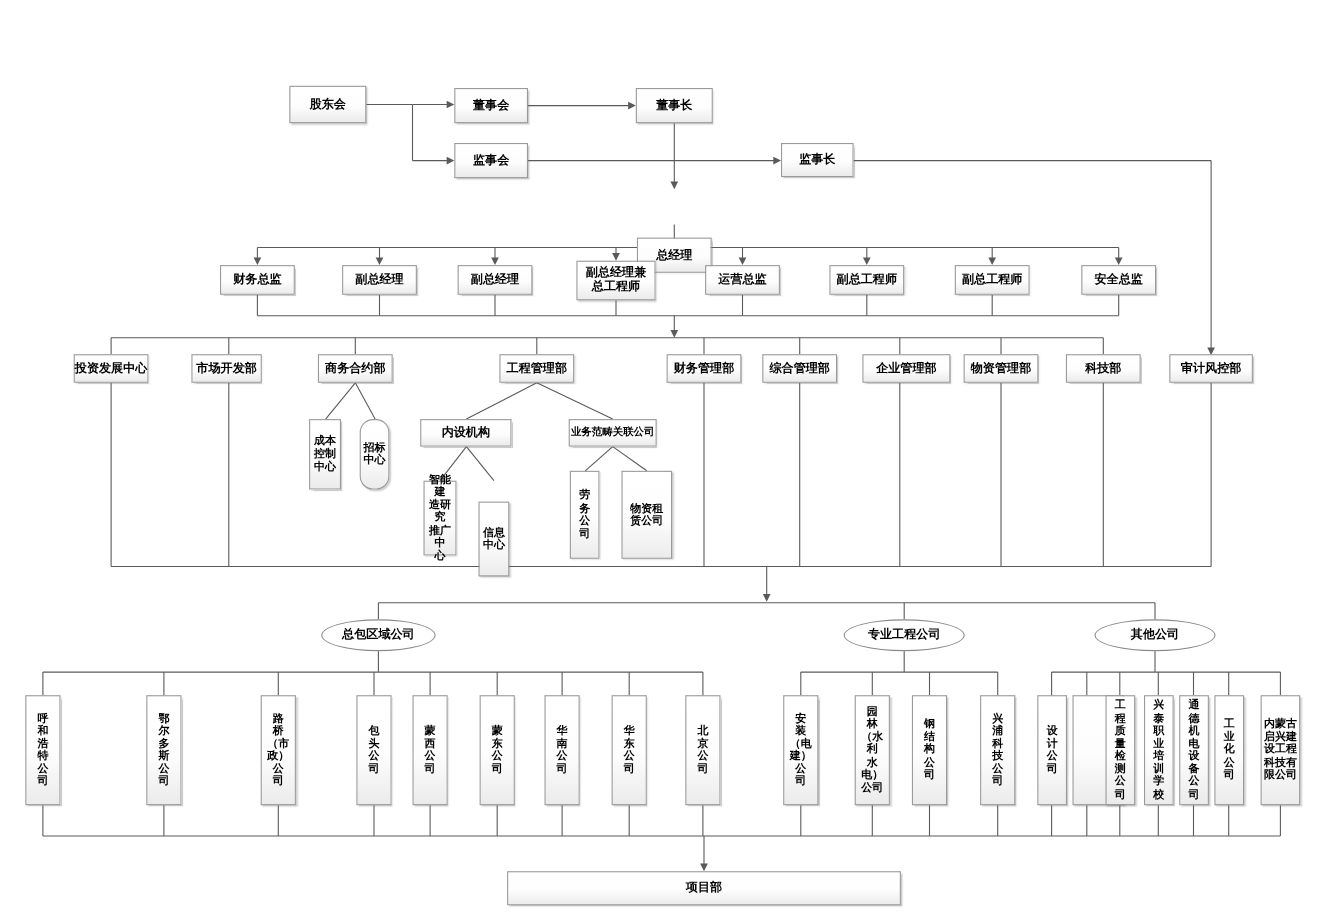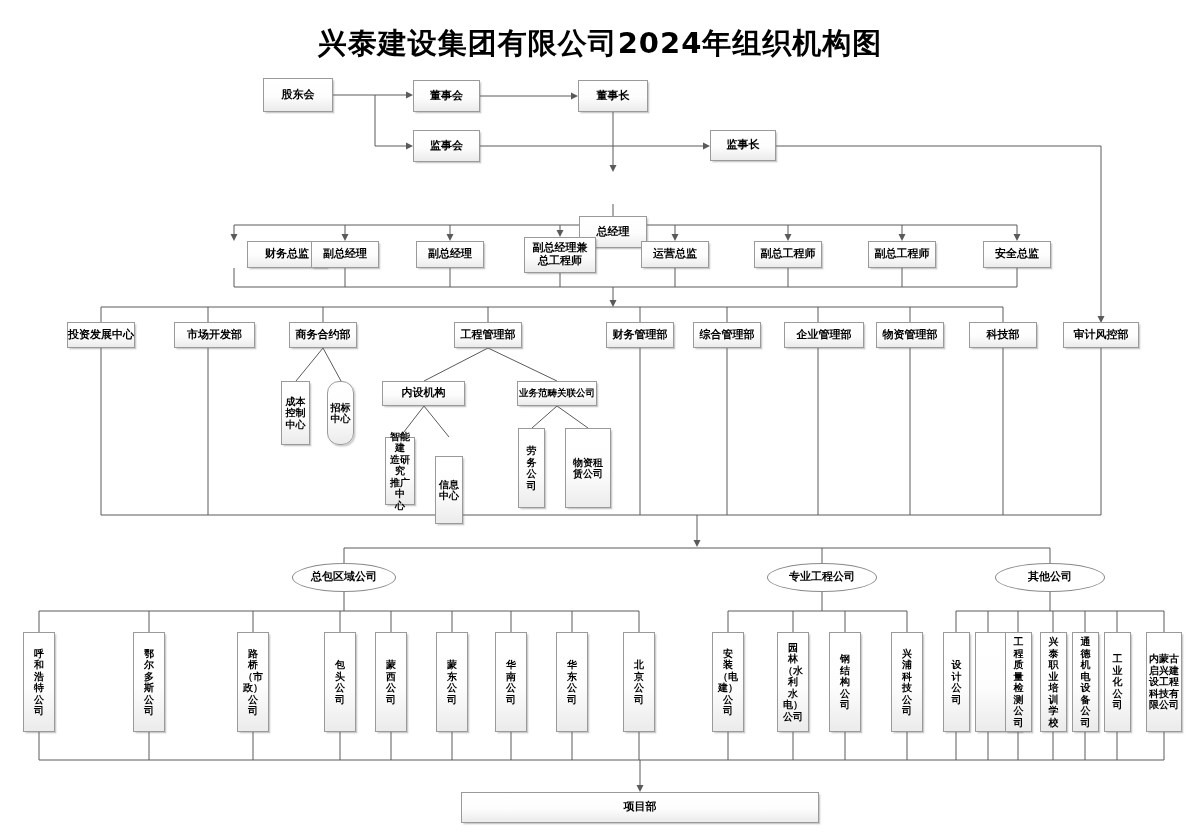--- a/index.html
+++ b/index.html
@@ -14,21 +14,20 @@
         background:linear-gradient(180deg,#ffffff 0%,#fdfdfd 55%,#ebebeb 100%);
         box-shadow:1.5px 1.5px 1.5px rgba(110,110,110,.35);}
   .node.ellipse{border-radius:50%;background:#ffffff;box-shadow:none;border-color:#8a8a8a;}
   .node.sm{font-size:10px;padding:0 1px;}
   .node.xs{font-size:9.5px;padding:0;}
 </style>
 </head>
 <body>
 
 <div class="stage">
-  <div class="title">兴泰建设集团有限公司2024年组织机构图</div>
 <svg width="1200" height="838" class="wires">
       <line x1="333" y1="95" x2="375" y2="95" stroke="#5a5a5a" stroke-width="1"></line>
       <line x1="375" y1="95" x2="375" y2="146" stroke="#5a5a5a" stroke-width="1"></line>
       <line x1="375" y1="95" x2="408" y2="95" stroke="#5a5a5a" stroke-width="1"></line>
       <line x1="375" y1="146" x2="408" y2="146" stroke="#5a5a5a" stroke-width="1"></line>
       <line x1="480" y1="96" x2="573" y2="96" stroke="#5a5a5a" stroke-width="1"></line>
       <line x1="480" y1="146" x2="705" y2="146" stroke="#5a5a5a" stroke-width="1"></line>
       <line x1="613" y1="112" x2="613" y2="167" stroke="#5a5a5a" stroke-width="1"></line>
       <line x1="776" y1="146" x2="1101" y2="146" stroke="#5a5a5a" stroke-width="1"></line>
       <line x1="1101" y1="146" x2="1101" y2="318" stroke="#5a5a5a" stroke-width="1"></line>
@@ -149,31 +148,31 @@
       <polygon points="609.5,300 616.5,300 613,307" fill="#5a5a5a"></polygon>
       <polygon points="693.5,540 700.5,540 697,547" fill="#5a5a5a"></polygon>
       <polygon points="636.5,785 643.5,785 640,792" fill="#5a5a5a"></polygon>
     </svg>
     <div class="node" style="left: 263px; top: 78px; width: 70px; height: 34px;">股东会</div>
     <div class="node" style="left: 413px; top: 80px; width: 67px; height: 32px;">董事会</div>
     <div class="node" style="left: 578px; top: 80px; width: 70px; height: 32px;">董事长</div>
     <div class="node" style="left: 413px; top: 130px; width: 67px; height: 32px;">监事会</div>
     <div class="node" style="left: 710px; top: 130px; width: 66px; height: 31px;">监事长</div>
     <div class="node" style="left: 579px; top: 172px; width: 68px; height: 32px; margin-top: 44px;">总经理</div>
-    <div class="node" style="left: 200px; top: 241px; width: 80px; height: 27px; margin-left: 47px;">财务总监</div>
+    <div class="node" style="left: 200px; top: 241px; width: 68px; height: 27px;">财务总监</div>
     <div class="node" style="left: 311px; top: 241px; width: 68px; height: 27px;">副总经理</div>
     <div class="node" style="left: 416px; top: 241px; width: 68px; height: 27px;">副总经理</div>
     <div class="node" style="left: 524px; top: 237px; width: 72px; height: 36px;">副总经理兼
 总工程师</div>
     <div class="node" style="left: 641px; top: 241px; width: 68px; height: 27px;">运营总监</div>
     <div class="node" style="left: 754px; top: 241px; width: 68px; height: 27px;">副总工程师</div>
     <div class="node" style="left: 868px; top: 241px; width: 68px; height: 27px;">副总工程师</div>
     <div class="node" style="left: 983px; top: 241px; width: 68px; height: 27px;">安全总监</div>
     <div class="node" style="left: 67px; top: 322px; width: 68px; height: 26px;">投资发展中心</div>
-    <div class="node" style="left: 174px; top: 322px; width: 81px; height: 26px;">市场开发部</div>
+    <div class="node" style="left: 174px; top: 322px; width: 64px; height: 26px;">市场开发部</div>
     <div class="node" style="left: 289px; top: 322px; width: 68px; height: 26px;">商务合约部</div>
     <div class="node" style="left: 454px; top: 322px; width: 68px; height: 26px;">工程管理部</div>
     <div class="node" style="left: 606px; top: 322px; width: 68px; height: 26px;">财务管理部</div>
     <div class="node" style="left: 693px; top: 322px; width: 68px; height: 26px;">综合管理部</div>
     <div class="node" style="left: 784px; top: 322px; width: 80px; height: 26px;">企业管理部</div>
     <div class="node" style="left: 876px; top: 322px; width: 68px; height: 26px;">物资管理部</div>
     <div class="node" style="left: 969px; top: 322px; width: 68px; height: 26px;">科技部</div>
     <div class="node" style="left: 1063px; top: 322px; width: 76px; height: 26px;">审计风控部</div>
     <div class="node sm" style="left: 281px; top: 381px; width: 29px; height: 64px;">成本
 控制

